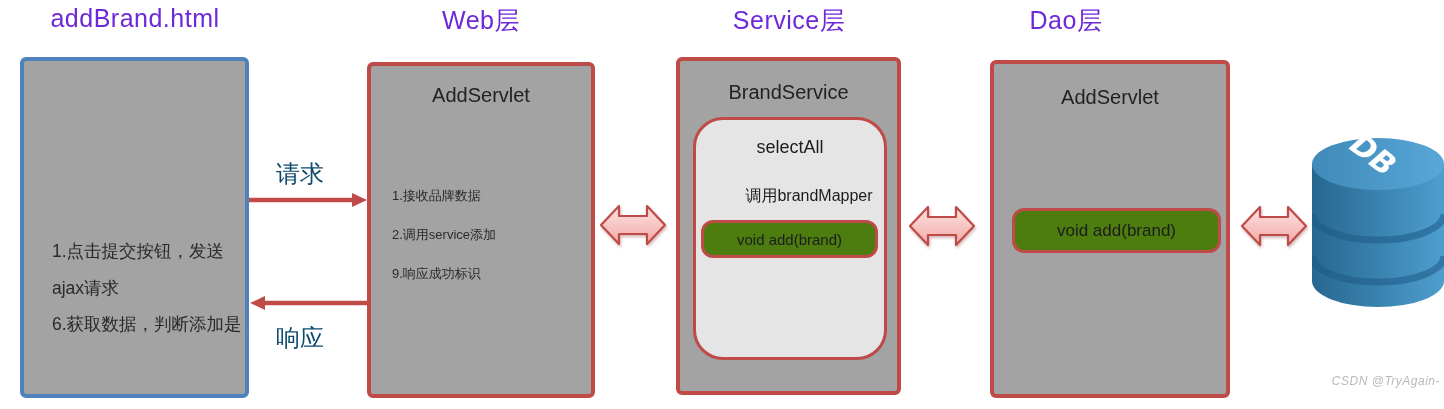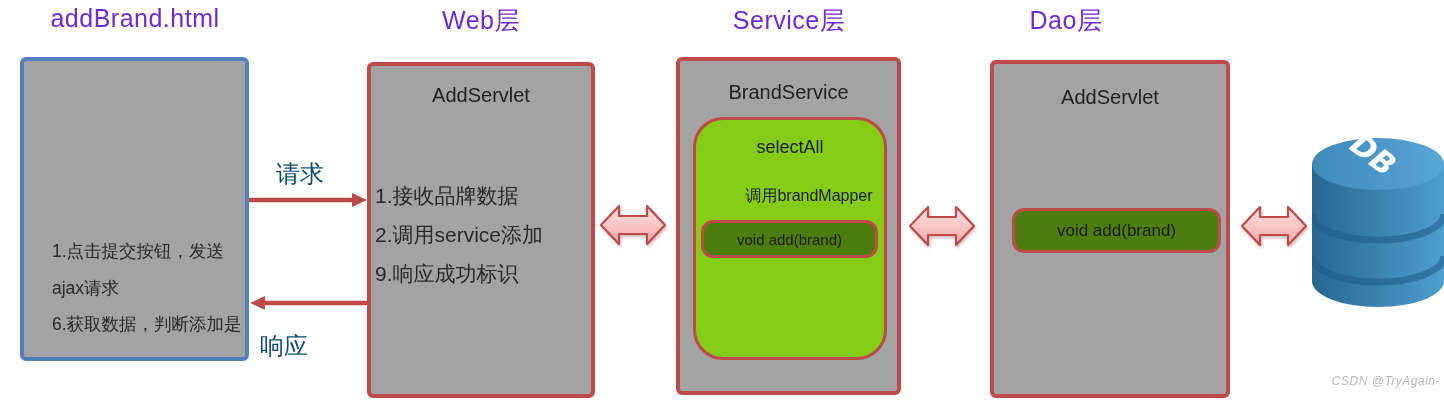--- a/index.html
+++ b/index.html
@@ -25,25 +25,25 @@
   }
   .box{position:absolute;border-radius:6px;background:#a3a3a3;box-sizing:border-box;}
   .box.blue{border:4px solid var(--blue-border);}
   .box.red{border:4px solid var(--red-border);}
   .box-title{position:absolute;left:0;right:0;text-align:center;font-size:20px;color:#222;}
   .page-lines{
     position:absolute;left:28px;top:172px;font-size:17.5px;line-height:36.5px;color:#2a2a2a;
   }
   .page-lines span{display:block;}
   .web-items{
-    position:absolute;left:4px;top:110px;font-size:21px;line-height:39px;color:#2a2a2a;
+    position:absolute;left:21px;top:110px;font-size:13px;line-height:39px;color:#2a2a2a;
   }
   .web-items span{display:block;}
   .inner-box{
-    position:absolute;border:3px solid var(--red-border);border-radius:30px;background:#84cc16;box-sizing:border-box;
+    position:absolute;border:3px solid var(--red-border);border-radius:30px;background:#e5e5e5;box-sizing:border-box;
   }
   .mini-box{
     position:absolute;border:3px solid var(--red-border);border-radius:12px;background:#4d7c0f;box-sizing:border-box;
     display:flex;align-items:center;justify-content:center;font-size:16px;color:#1d1d1d;
   }
   .small-label{position:absolute;left:0;right:0;text-align:center;color:#1d1d1d;}
   .arrow-label{
     position:absolute;width:84px;text-align:center;font-size:24px;font-weight:500;color:#0c4a6e;
   }
   .flow-arrow{position:absolute;}
@@ -55,39 +55,39 @@
 </head>
 <body>
 
 <div class="canvas">
 
   <div class="col-title" style="left:20px;width:230px;">addBrand.html</div>
   <div class="col-title" style="left:367px;width:228px;">Web层</div>
   <div class="col-title" style="left:676px;width:226px;">Service层</div>
   <div class="col-title" style="left:946px;width:240px;">Dao层</div>
 
-  <div class="box blue" style="left:20px;top:57px;width:229px;height:304px;">
+  <div class="box blue" style="left:20px;top:57px;width:229px;height:341px;">
     <div class="page-lines">
       <span>1.点击提交按钮，发送</span>
       <span>ajax请求</span>
       <span>6.获取数据，判断添加是</span>
     </div>
   </div>
 
   <div class="arrow-label" style="left:258px;top:158px;">请求</div>
   <svg class="flow-arrow" style="left:249px;top:192px;" width="119" height="16" viewBox="0 0 119 16">
     <line x1="0" y1="8" x2="105" y2="8" stroke="var(--red-border)" stroke-width="4.5"></line>
     <polygon points="103,1 118,8 103,15" fill="var(--red-border)"></polygon>
   </svg>
 
   <svg class="flow-arrow" style="left:249px;top:295px;" width="119" height="16" viewBox="0 0 119 16">
     <line x1="14" y1="8" x2="119" y2="8" stroke="var(--red-border)" stroke-width="4.5"></line>
     <polygon points="16,1 1,8 16,15" fill="var(--red-border)"></polygon>
   </svg>
-  <div class="arrow-label" style="left:242px;top:322px;margin-top:8px;">响应</div>
+  <div class="arrow-label" style="left:258px;top:322px;">响应</div>
 
   <div class="box red" style="left:367px;top:62px;width:228px;height:336px;">
     <div class="box-title" style="top:18px;">AddServlet</div>
     <div class="web-items">
       <span>1.接收品牌数据</span>
       <span>2.调用service添加</span>
       <span>9.响应成功标识</span>
     </div>
   </div>
 

